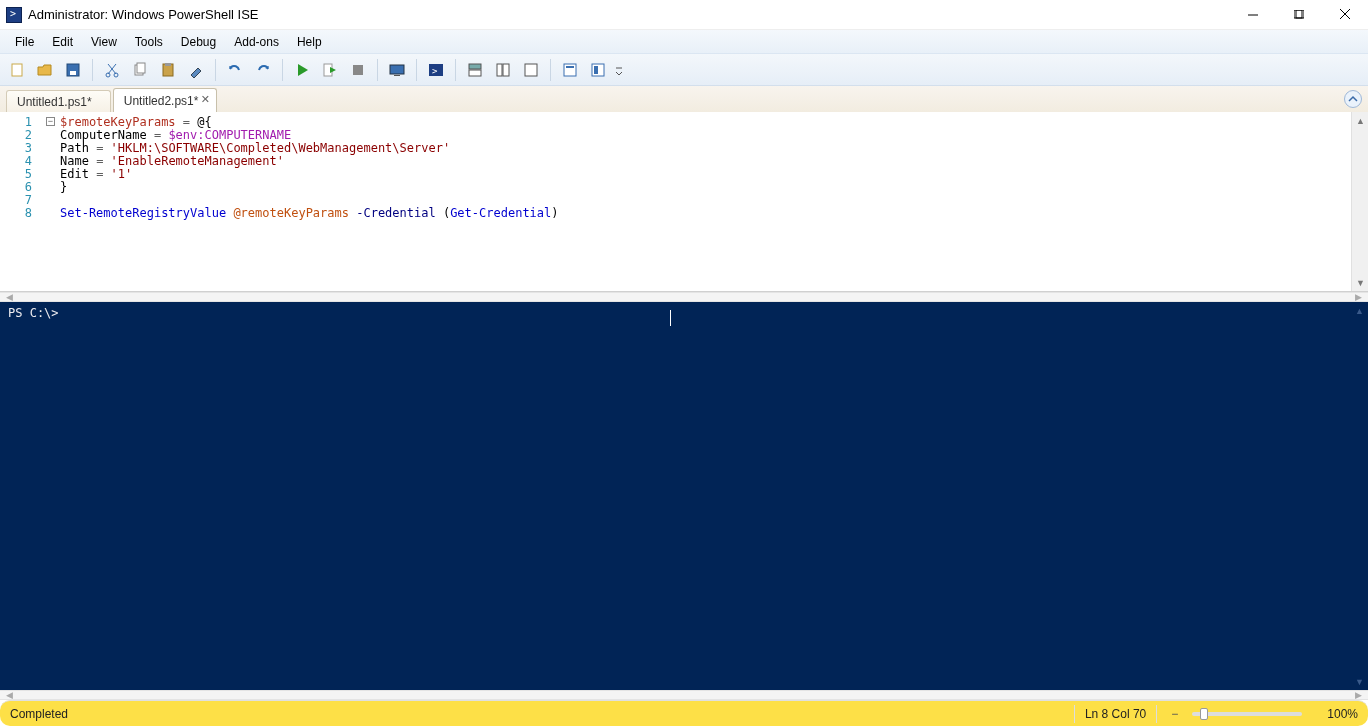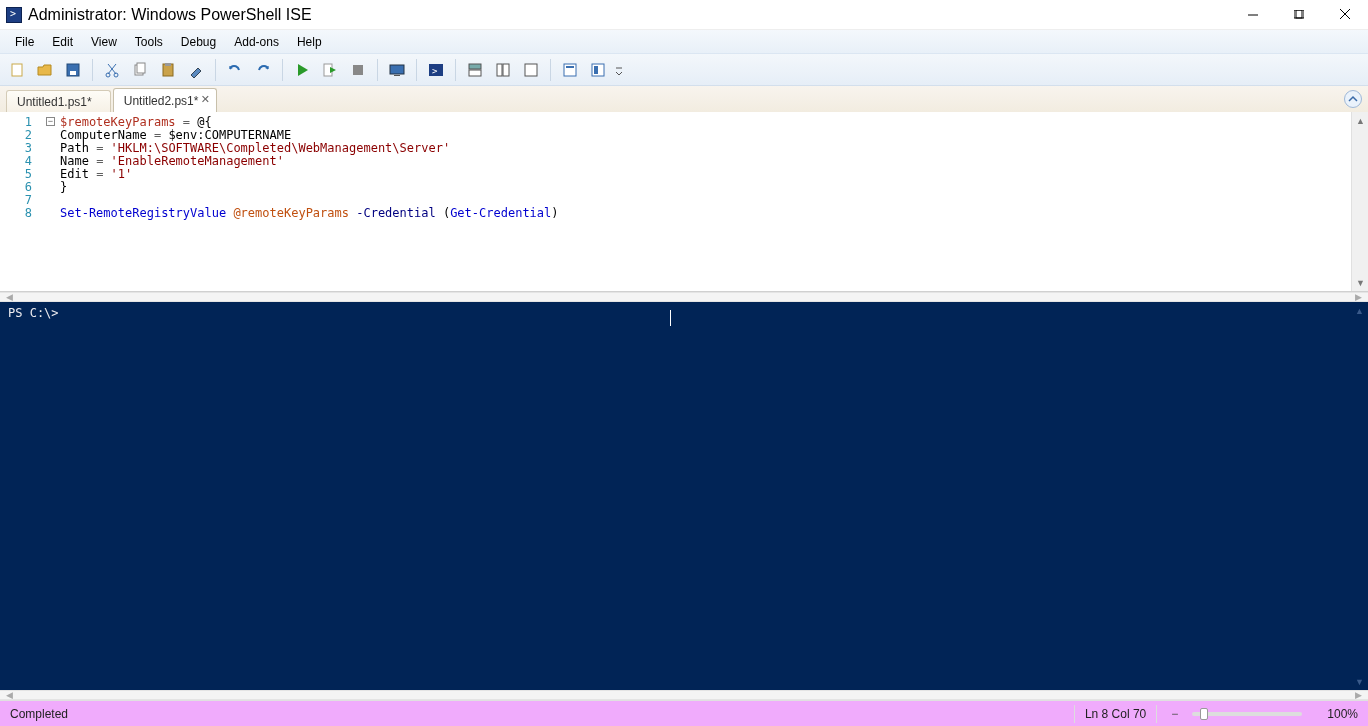--- a/index.html
+++ b/index.html
@@ -27,21 +27,21 @@
   .titlebar .app-icon {
     width: 16px; height: 16px;
     background: #1d3e83;
     margin-right: 6px;
     border: 1px solid #0d2250;
     position: relative;
   }
   .titlebar .app-icon::after{
     content:">"; color:#fff; font-size:10px; position:absolute; left:3px; top:0px; font-family:monospace;
   }
-  .titlebar .title { flex: 0 0 auto; font-size: 16px; }
+  .titlebar .title { flex: 0 0 auto; font-size: 13px; }
   .titlebar .spacer { flex: 1; }
   .winbtn {
     width: 46px; height: 30px; display:flex; align-items:center; justify-content:center;
     font-family:"Segoe UI Symbol", sans-serif;
   }
   .winbtn svg { pointer-events:none; }
 
   
   .menubar {
     height: 24px;
@@ -167,21 +167,21 @@
   }
 
   .tok-var   { color:#b03020; }
   .tok-op    { color:#606060; }
   .tok-str   { color:#8b0000; }
   .tok-cmd   { color:#0000d0; }
   .tok-splat { color:#c05010; }
   .tok-param { color:#000080; }
   .tok-paren { color:#000; }
   .tok-plain { color:#000; }
-  .tok-builtin{ color:#000000; }
+  .tok-builtin{ color:#a21caf; }
 
   
   .hsplit {
     height:10px;
     background:#f4f4f4;
     border-top:1px solid #e4e4e4;
     border-bottom:1px solid #e4e4e4;
     display:flex; align-items:center;
     position:relative;
   }
@@ -228,27 +228,28 @@
     border-bottom:1px solid #e4e4e4;
     display:flex; align-items:center;
   }
   .hsplit2 .tri { color:#aaa; font-size:9px; }
   .hsplit2 .tri.left{ margin-left:6px;}
   .hsplit2 .tri.right{ margin-left:auto; margin-right:6px;}
 
   
   .statusbar {
     height:26px;
-    background:#f0abfc;
+    background:#fde047;
     border-top:1px solid #e0e0e0;
     display:flex;
     align-items:center;
     padding:0 10px;
     font-size:12px;
     color:#222;
+    border-radius:10px;
   }
   .statusbar .sep { width:1px; height:18px; background:#ddd; margin:0 10px;}
   .statusbar .spacer{flex:1;}
   .zoom-slider{
     width:110px; height:4px; background:#ddd; border-radius:2px; position:relative; margin:0 10px;
   }
   .zoom-slider .thumb{
     position:absolute; left:8px; top:-4px; width:8px; height:12px; background:#fff; border:1px solid #999; border-radius:2px;
   }
 

